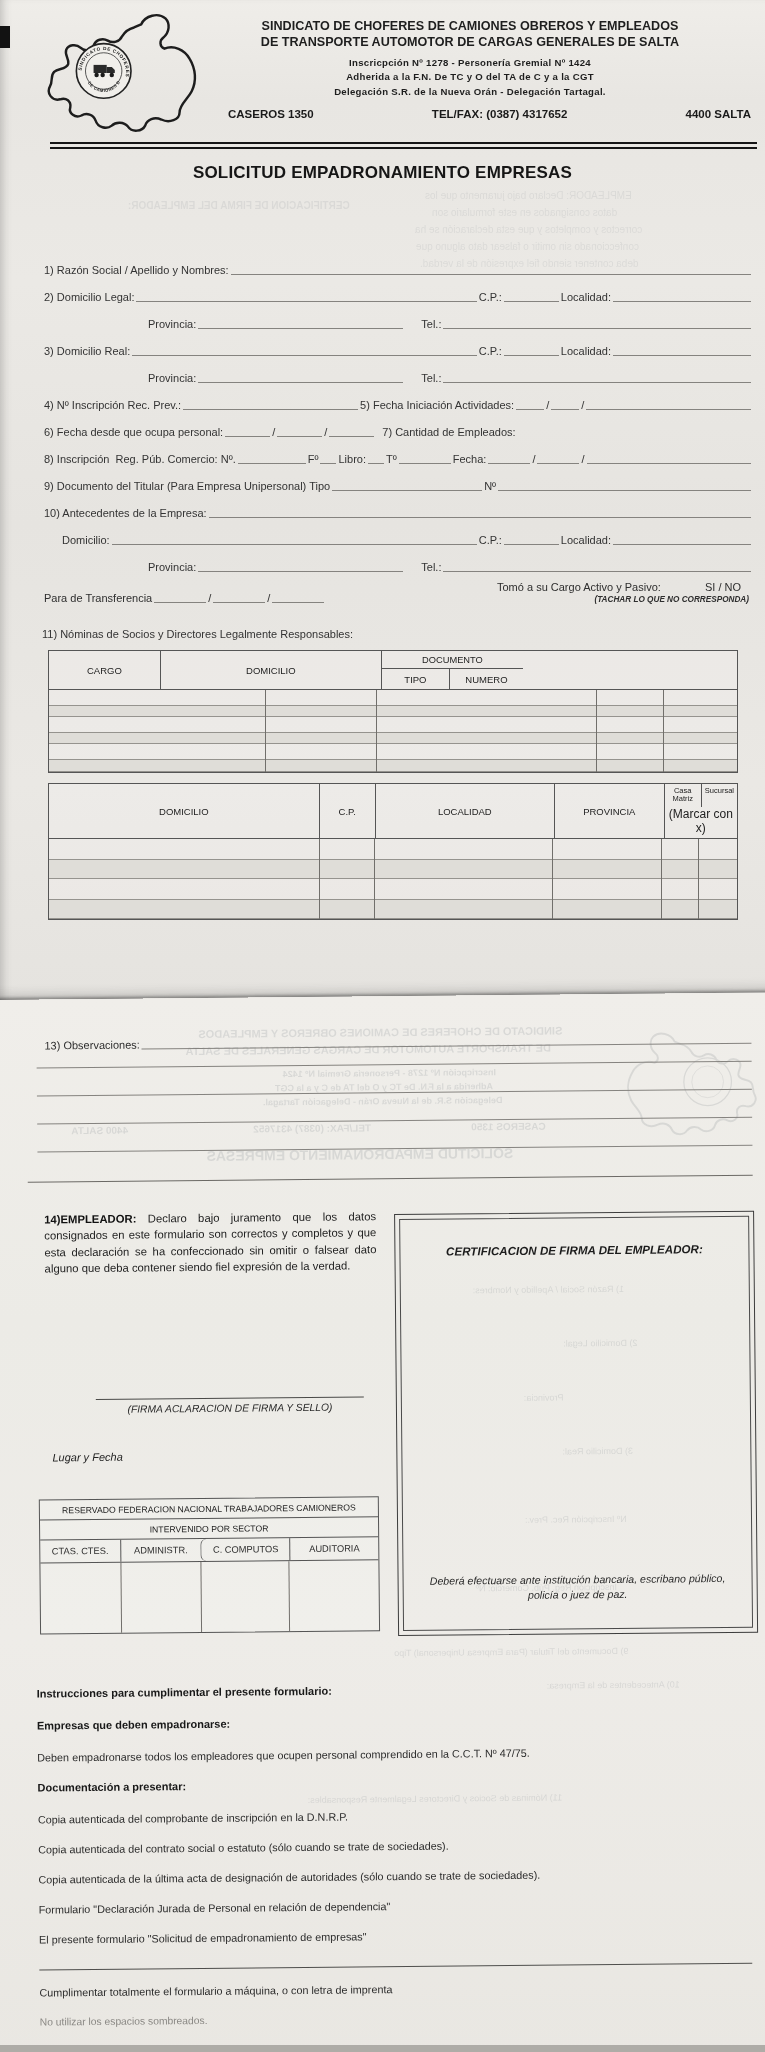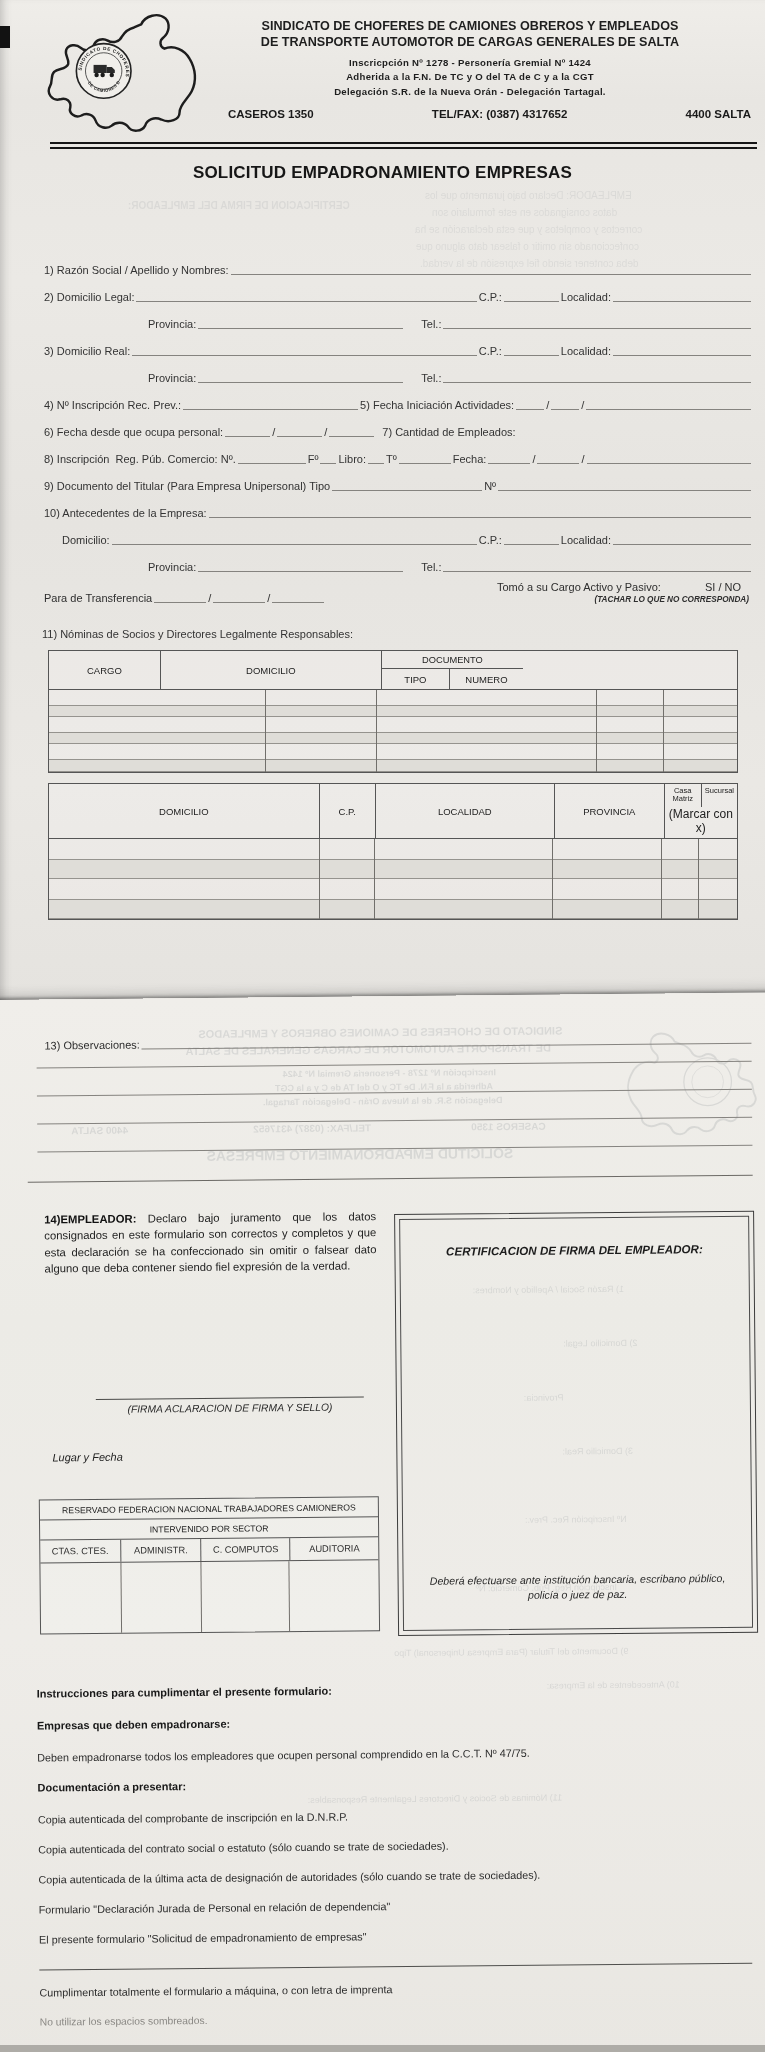--- a/index.html
+++ b/index.html
@@ -398,21 +398,21 @@
         <span>(FIRMA ACLARACION DE FIRMA Y SELLO)</span>
       </div>
       <div class="lugar">Lugar y Fecha</div>
 
       <div class="fed" id="fed-table">
           <div class="fed-row">RESERVADO FEDERACION NACIONAL TRABAJADORES CAMIONEROS</div>
           <div class="fed-row">INTERVENIDO POR SECTOR</div>
           <div class="fed-head">
             <span style="width: 23.8%;">CTAS. CTES.</span>
             <span style="width: 23.8%;">ADMINISTR.</span>
-            <span style="width: 26.2%;">C. COMPUTOS</span>
+            <span style="width: 26.2%; border-radius: 6px;">C. COMPUTOS</span>
             <span style="width: 26.2%;">AUDITORIA</span>
           </div>
           <div class="fed-body">
             <div class="vline" style="left: 80px; top: 0px; bottom: 0px; height: auto;"></div>
             <div class="vline" style="left: 160px; top: 0px; bottom: 0px; height: auto;"></div>
             <div class="vline" style="left: 248px; top: 0px; bottom: 0px; height: auto;"></div>
           </div>
         </div>
 
       <div class="ins">

